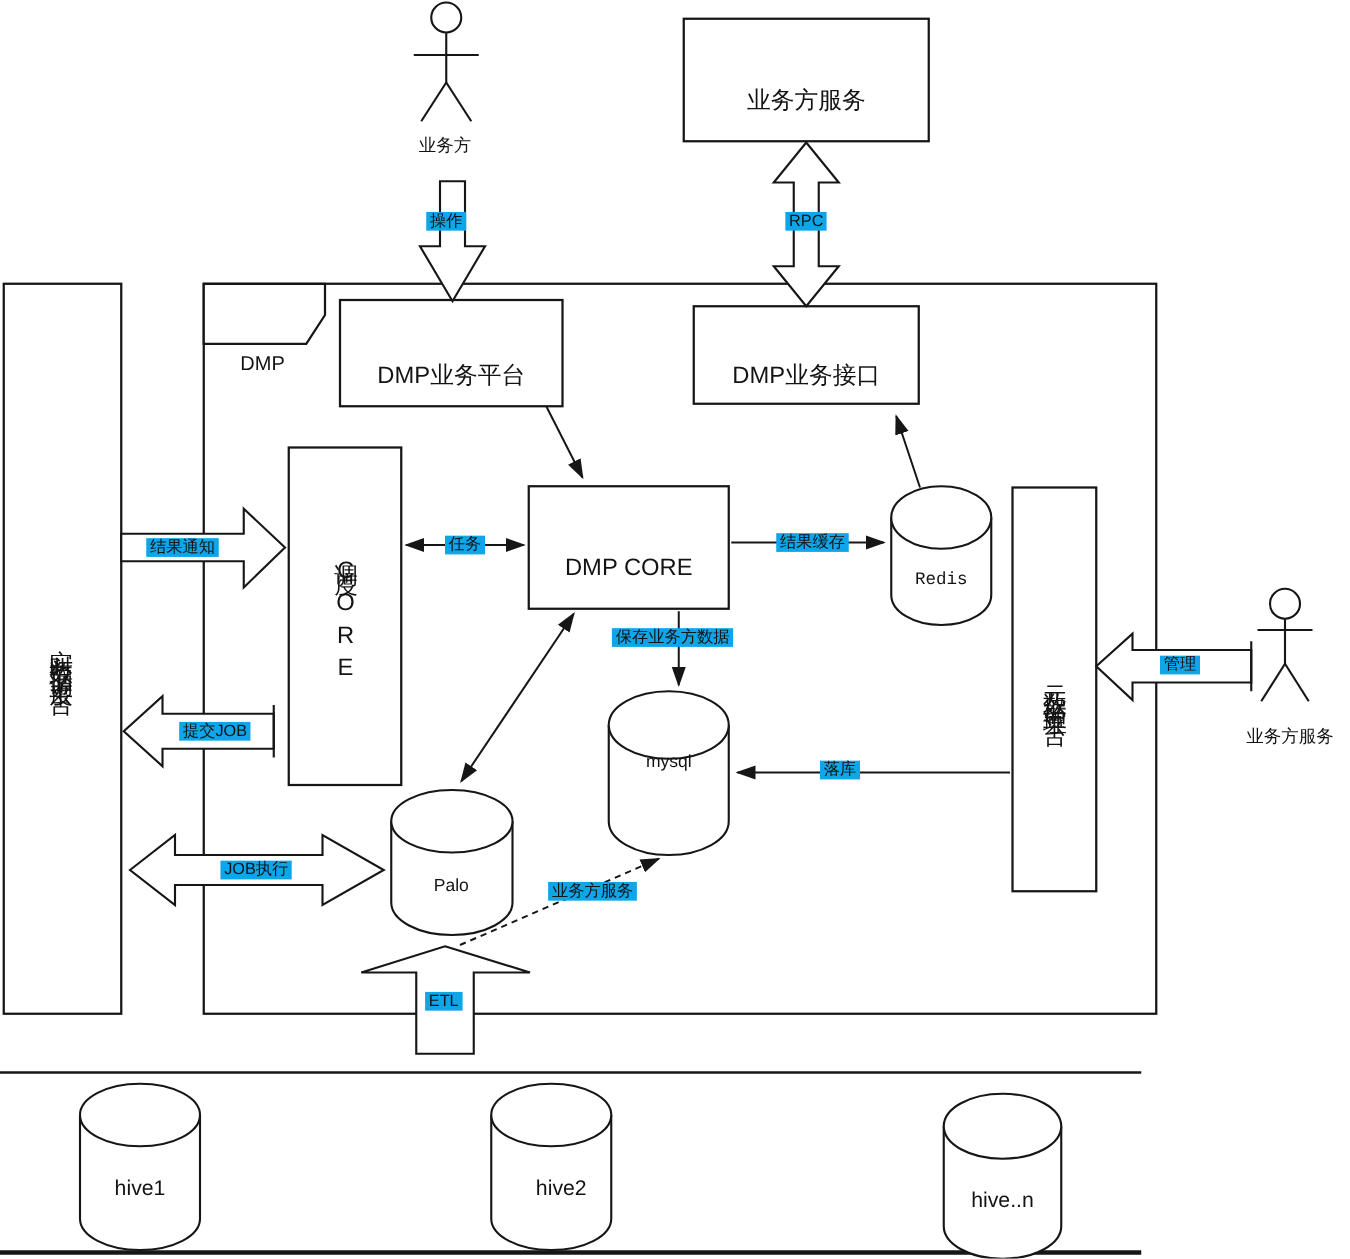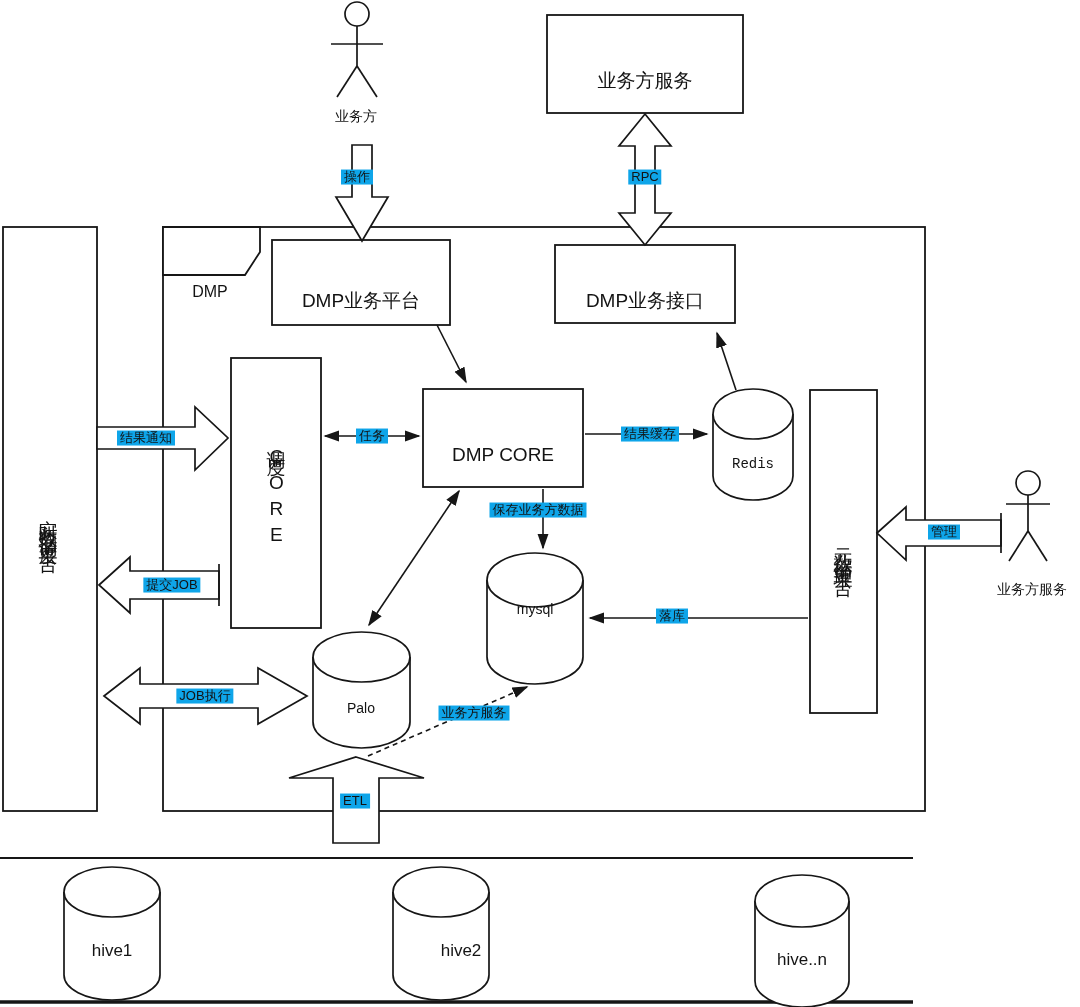--- a/index.html
+++ b/index.html
@@ -126,21 +126,21 @@
   <div class="lbl big" style="left:645px;top:284px;">DMP业务接口</div>
   <div class="lbl big" style="left:503px;top:438px;">DMP CORE</div>
   <div class="lbl vlbl" style="left:276px;top:493px;">调度CORE</div>
   <div class="lbl vlbl" style="left:48px;top:524px;">实时数据调度平台</div>
   <div class="lbl vlbl" style="left:843px;top:551px;">元数据管理平台</div>
 
   <div class="lbl" style="left:753px;top:464px;font-family:Liberation Mono, monospace;">Redis</div>
   <div class="lbl" style="left:535px;top:609px;">mysql</div>
   <div class="lbl" style="left:361px;top:708px;">Palo</div>
   <div class="lbl small" style="left:112px;top:951px;">hive1</div>
-  <div class="lbl small" style="left:461px;top:951px;">hive2</div>
+  <div class="lbl small" style="left:449px;top:951px;">hive2</div>
   <div class="lbl small" style="left:802px;top:960px;">hive..n</div>
 
   <div class="lbl elbl" style="left:357px;top:177px;">操作</div>
   <div class="lbl elbl" style="left:645px;top:177px;">RPC</div>
   <div class="lbl elbl" style="left:146px;top:438px;">结果通知</div>
   <div class="lbl elbl" style="left:372px;top:436px;">任务</div>
   <div class="lbl elbl" style="left:650px;top:434px;">结果缓存</div>
   <div class="lbl elbl" style="left:538px;top:510px;">保存业务方数据</div>
   <div class="lbl elbl" style="left:172px;top:585px;">提交JOB</div>
   <div class="lbl elbl" style="left:205px;top:696px;">JOB执行</div>

